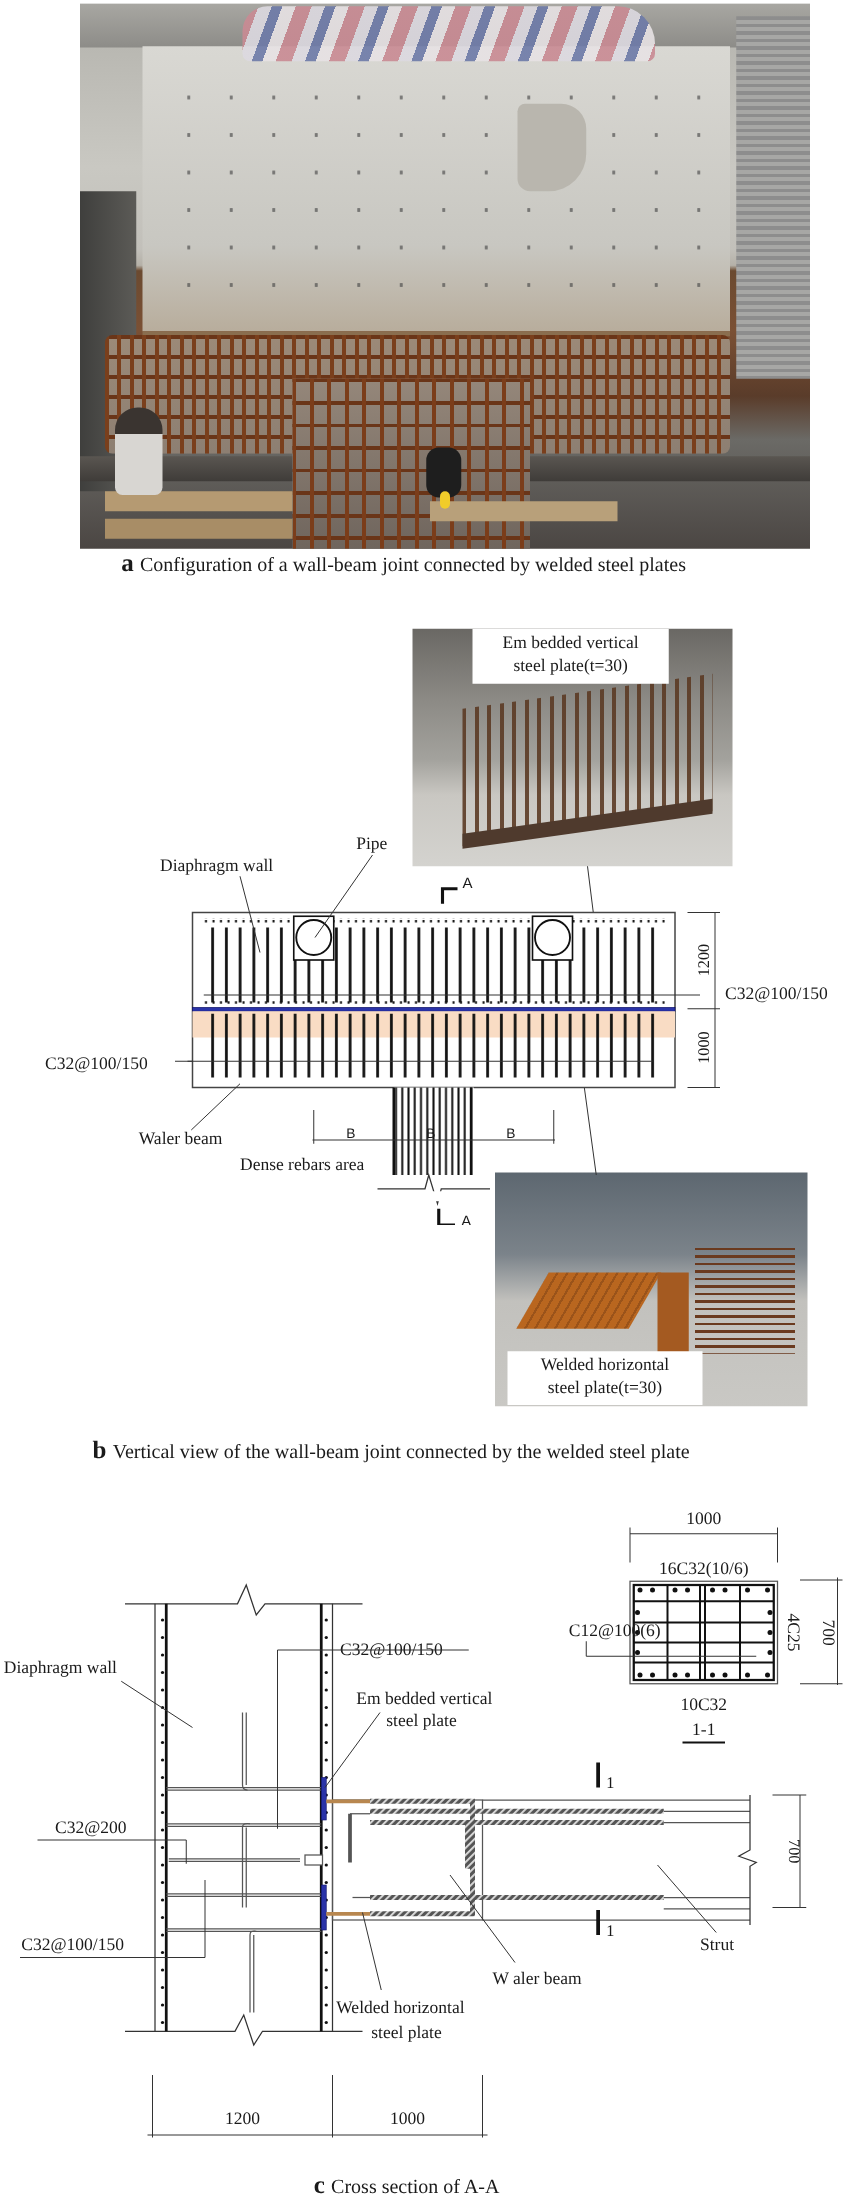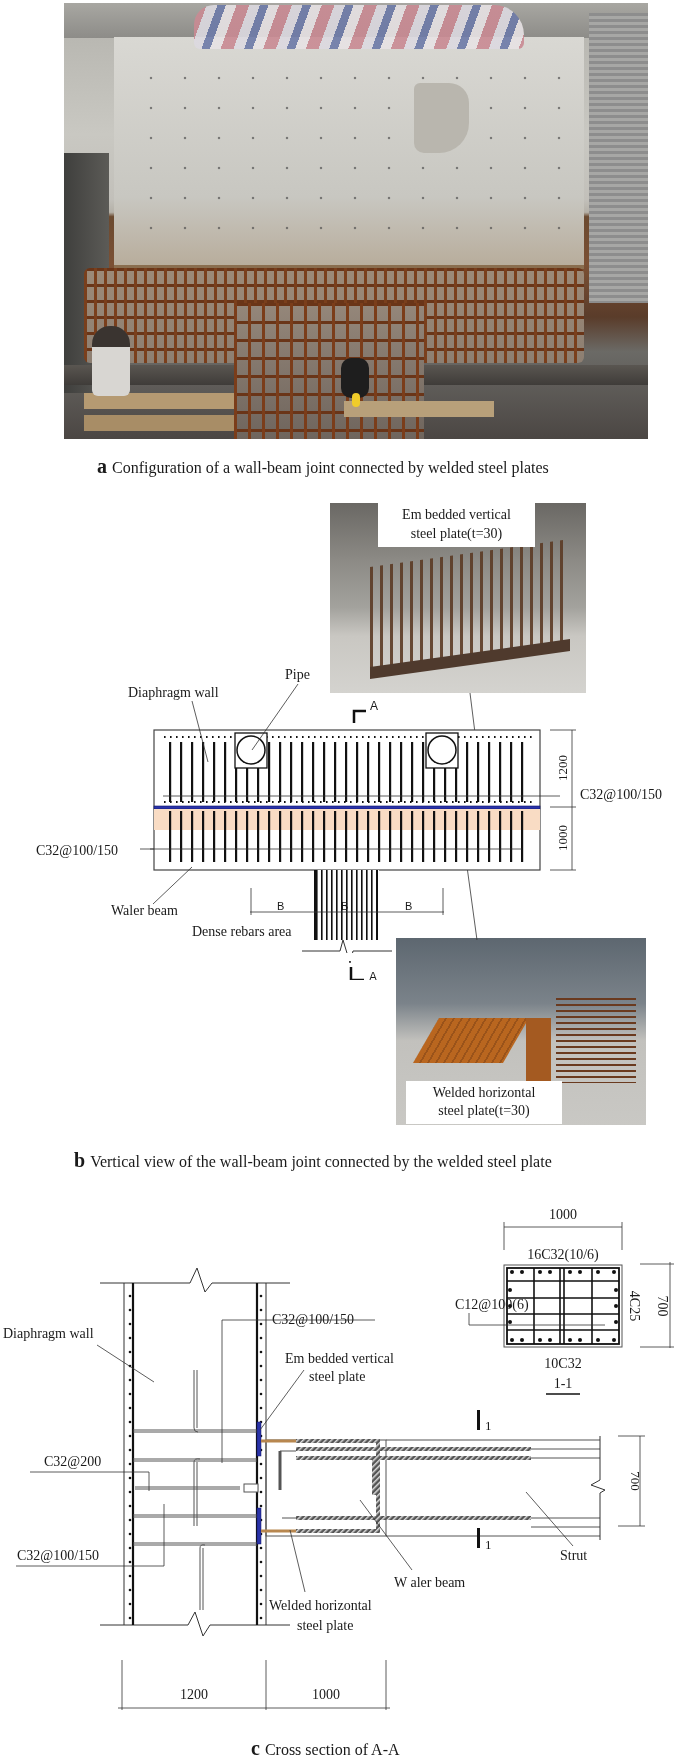--- a/index.html
+++ b/index.html
@@ -72,21 +72,21 @@
   <div class="abs pa-tarp"></div>
   <div class="abs pa-table"></div>
   <div class="abs pa-cage-long"></div>
   <div class="abs pa-cage-t"></div>
   <div class="abs pa-timber"></div>
   <div class="abs pa-person"></div>
   <div class="abs pa-bag"></div>
   <div class="abs pa-hook"></div>
 </div>
 
-<div class="caption" style="left:97px; top:455px;">
+<div class="caption" style="left:97px; top:440px;">
   <span class="letter">a</span><span>Configuration of a wall-beam joint connected by welded steel plates</span>
 </div>
 
 <div class="abs photo-b1">
   <div class="abs pb1-plates"></div>
   <div class="abs pb1-base"></div>
   <div class="abs pb1-label">
     <div>Em bedded vertical</div>
     <div>steel plate(t=30)</div>
   </div>

